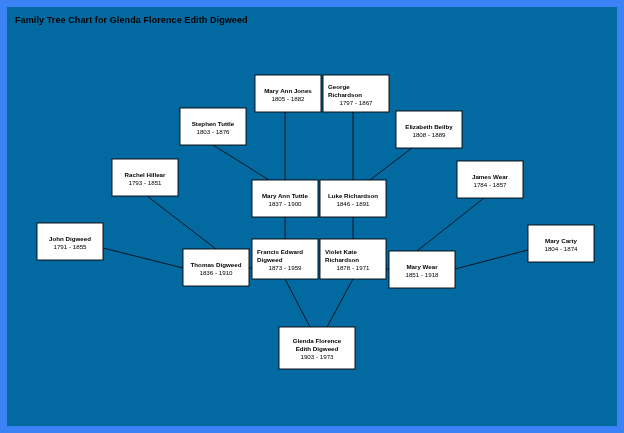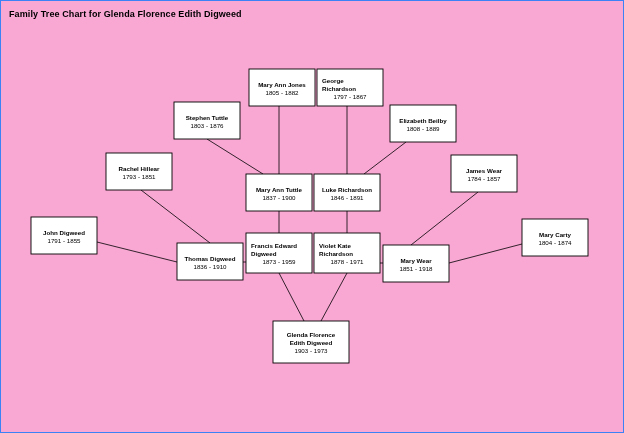--- a/index.html
+++ b/index.html
@@ -8,22 +8,22 @@
     background: #ffffff;
   }
   body {
     font-family: "Liberation Sans", sans-serif;
   }
   #chart-frame {
     position: relative;
     width: 624px;
     height: 433px;
     box-sizing: border-box;
-    border: 1px solid #3b82f6;
-    background: #f9a8d4;
+    border: 7px solid #3b82f6;
+    background: #0369a1;
     overflow: hidden;
   }
   #chart-title {
     position: absolute;
     left: 8px;
     top: 8px;
     font-size: 9px;
     font-weight: bold;
     color: #000000;
     letter-spacing: 0.1px;

